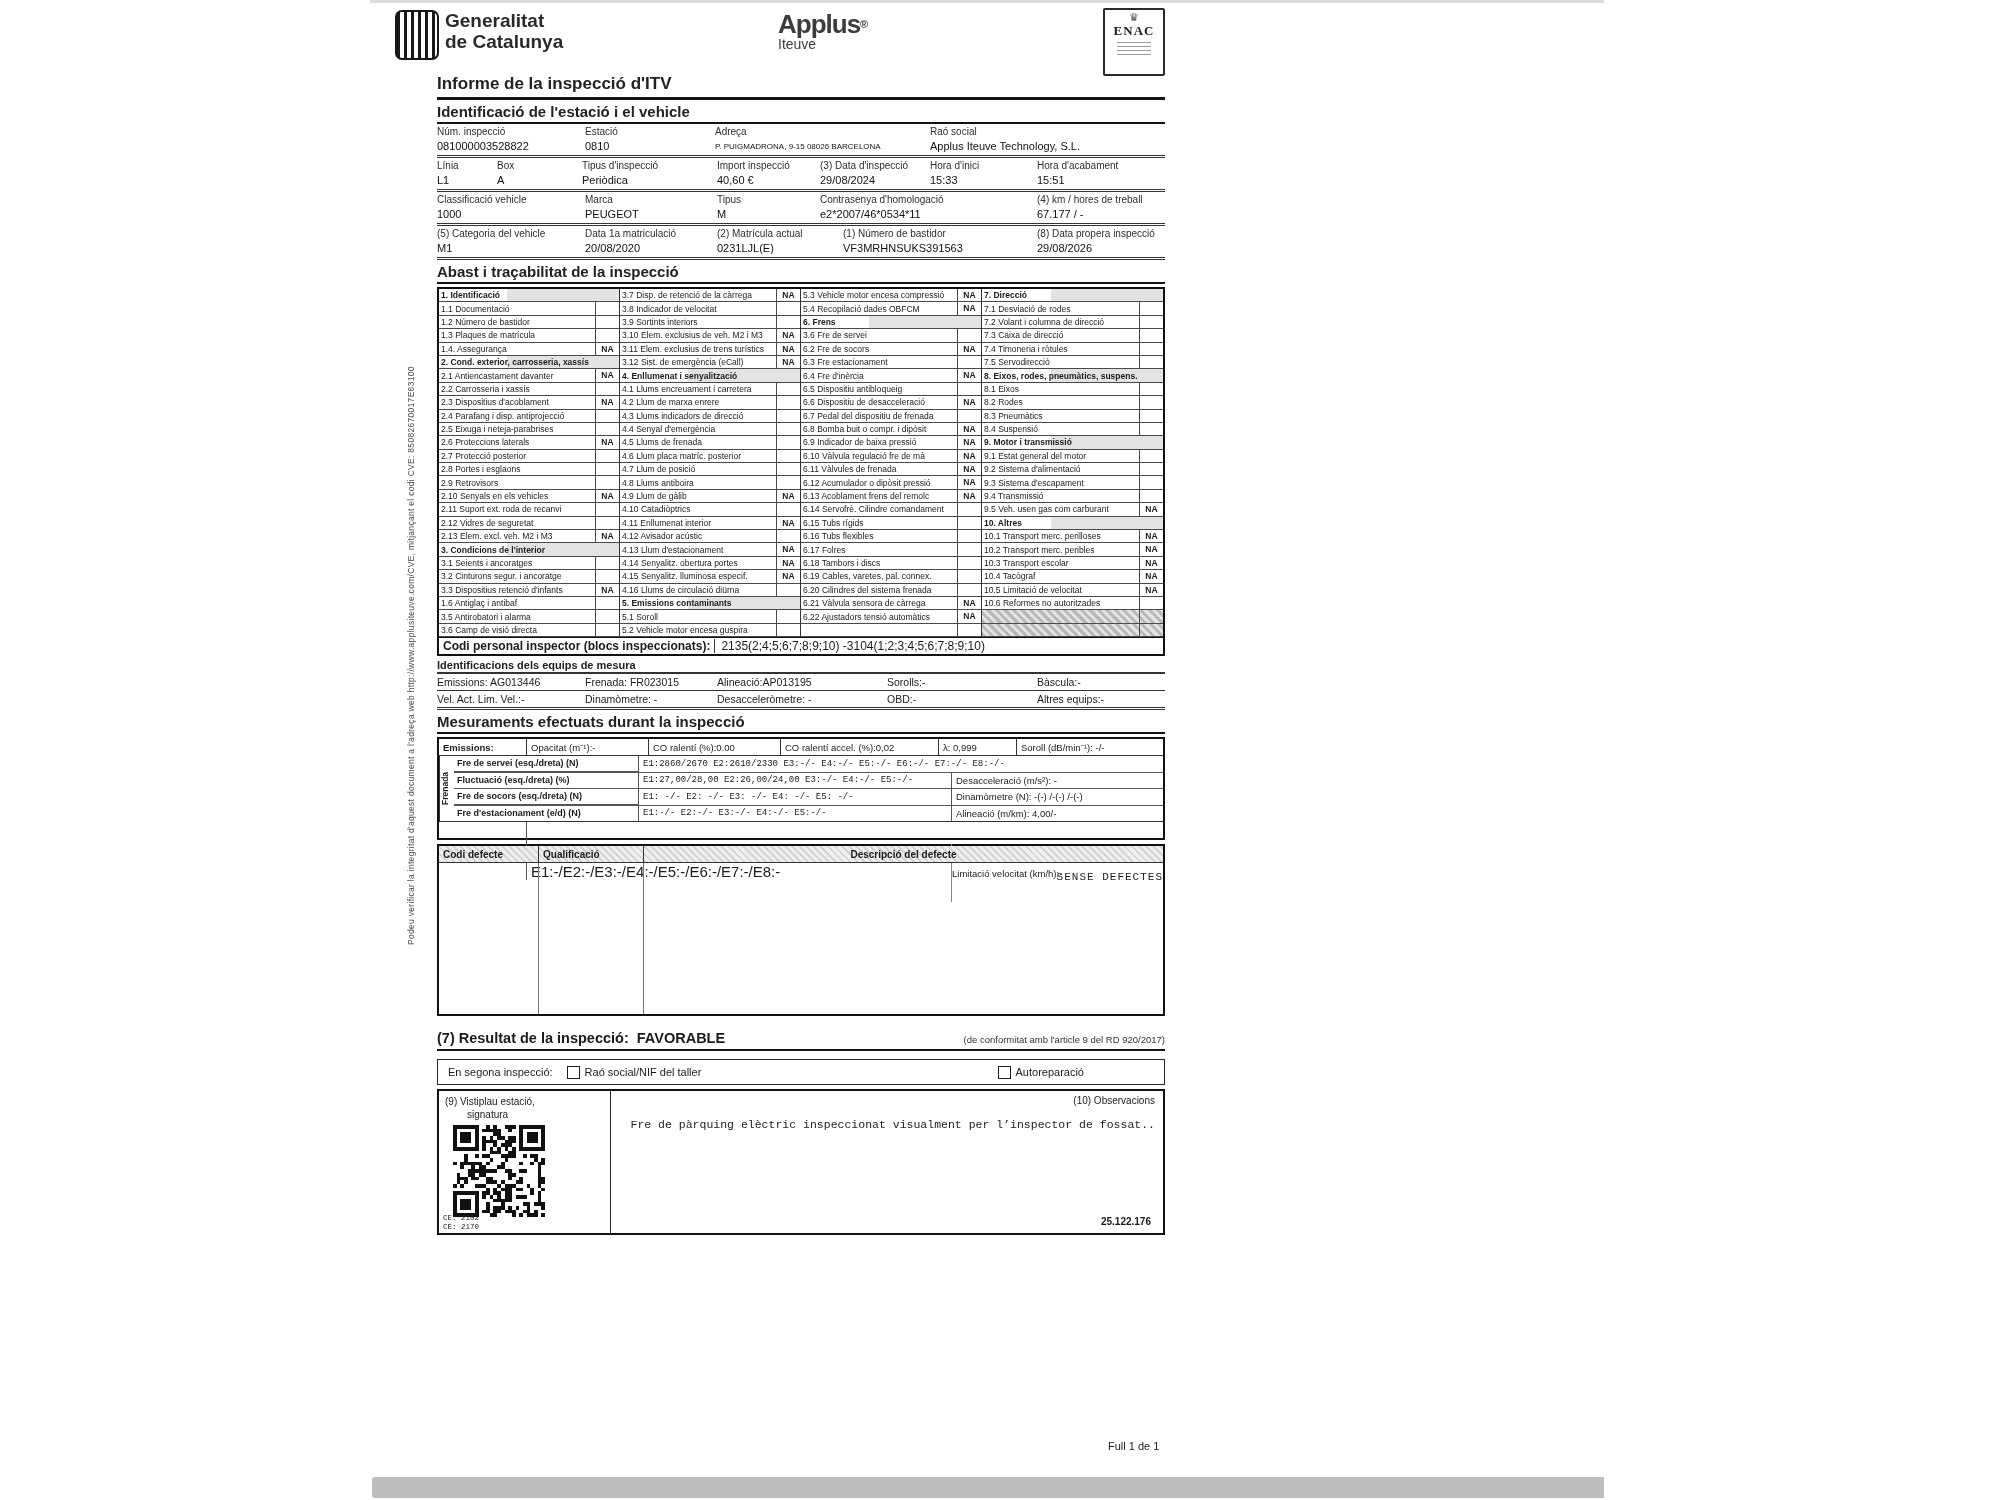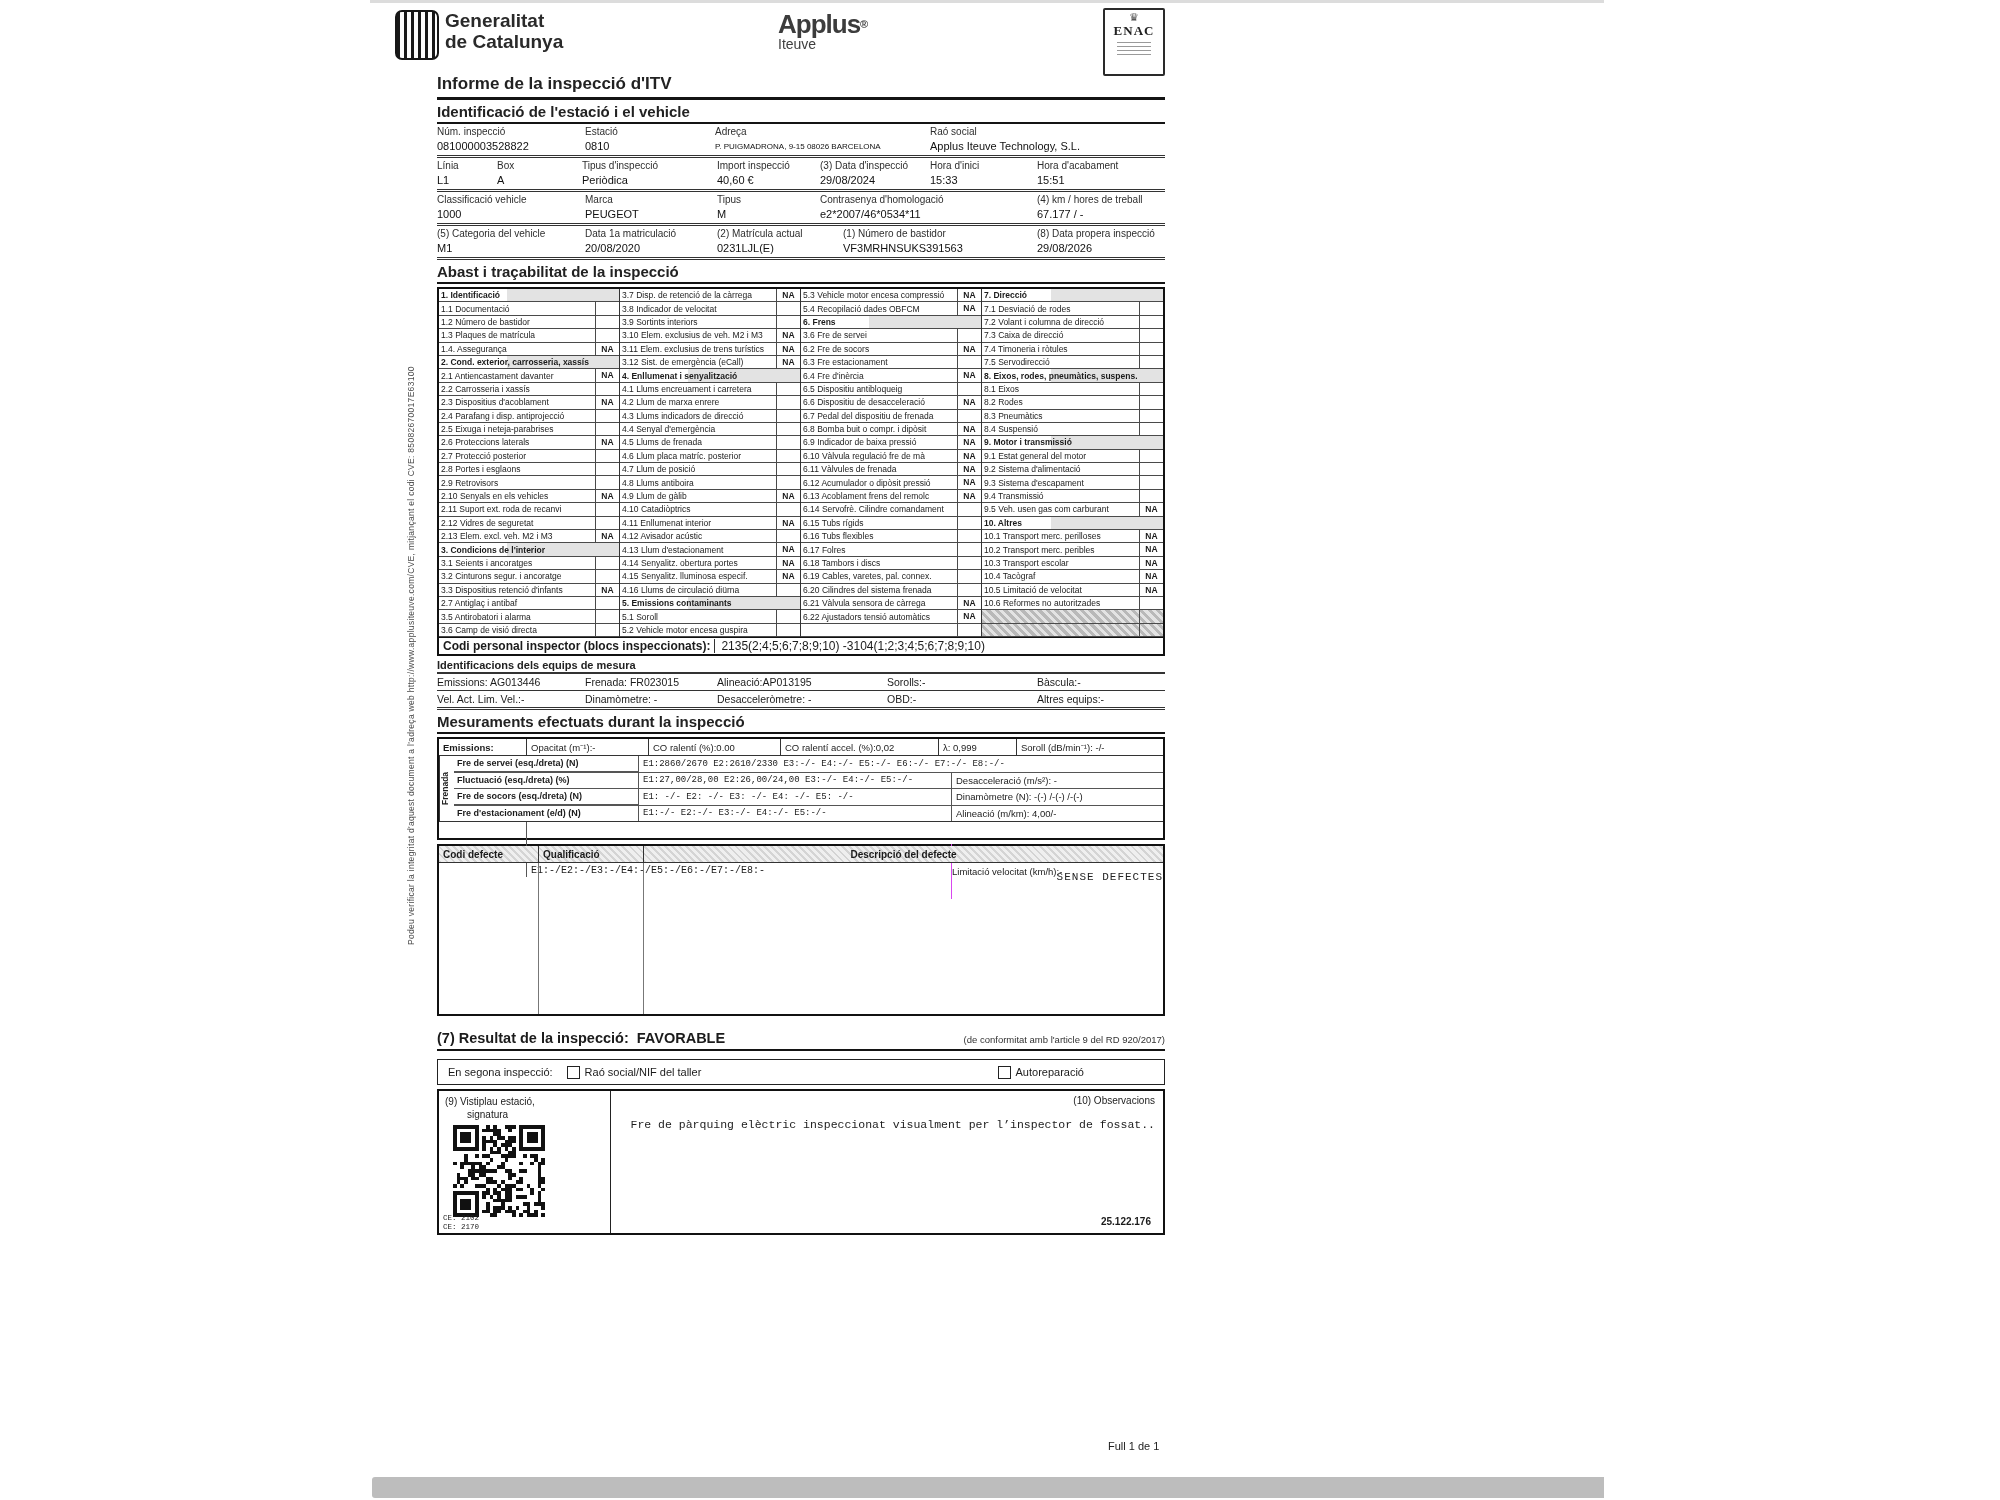--- a/index.html
+++ b/index.html
@@ -77,21 +77,21 @@
   .fren-label{writing-mode:vertical-rl;transform:rotate(180deg);text-align:center;font-weight:bold;font-size:8.5px;
     border-right:1px solid #333;color:#222;}
   .mes-row{display:grid;grid-template-columns:185px 1fr 212px;border-bottom:1px solid #555;height:15.5px;align-items:center;}
   .mes-row:last-child{border-bottom:none;}
   .mes-row .ml{border-right:1px solid #555;padding:0 3px;font-weight:bold;font-size:9px;white-space:nowrap;overflow:hidden;height:100%;display:flex;align-items:center;border-bottom:inherit;}
   .mes-row .mv{padding:0 4px;font-family:"Liberation Mono",monospace;font-size:9px;white-space:nowrap;overflow:hidden;}
   .mes-row .mr{border-left:1px solid #555;padding:0 4px;font-size:9.5px;white-space:nowrap;height:100%;display:flex;align-items:center;}
   .mes-row.span .mv{grid-column:2/4;}
   .mes-bot{display:grid;grid-template-columns:88px 1fr 212px;border-top:1.5px solid #333;height:16px;align-items:center;}
   .mes-bot .ml{font-weight:bold;padding:0 4px;border-right:1px solid #555;height:100%;display:flex;align-items:center;}
-  .mes-bot .mv{font-family:Liberation Mono, monospace;font-size:10px;padding:0 4px;margin-top:41px;}
+  .mes-bot .mv{font-family:Liberation Sans, sans-serif;font-size:15px;padding:0 4px;margin-top:41px;}
   .mes-bot .mr{border-left:1px solid #d946ef;padding:0 0;height:100%;display:flex;align-items:center;margin-top:44px;}
 
   
   .def-table{border:2px solid #111;margin-top:4px;height:168px;display:flex;flex-direction:column;}
   .def-head{display:grid;grid-template-columns:100px 105px 1fr;height:16px;font-size:10px;font-weight:bold;
     background:repeating-linear-gradient(45deg,#d4d4d4 0 2px,#efefef 2px 5px);}
   .def-head>span{border-right:1px solid #333;display:flex;align-items:center;padding:0 4px;}
   .def-head>span:last-child{border-right:none;justify-content:center;}
   .def-body{flex:1;display:grid;grid-template-columns:100px 105px 1fr;border-top:1.5px solid #333;}
   .def-body>div{border-right:1px solid #777;}
@@ -333,21 +333,21 @@
           </div>
           <div class="cl-row">
             <span class="cl-t">3.2 Cinturons segur. i ancoratge</span>
             <span class="cl-na"></span>
           </div>
           <div class="cl-row">
             <span class="cl-t">3.3 Dispositius retenció d'infants</span>
             <span class="cl-na">NA</span>
           </div>
           <div class="cl-row">
-            <span class="cl-t">2.7 Antiglaç i antibaf</span>
+            <span class="cl-t">1.6 Antiglaç i antibaf</span>
             <span class="cl-na"></span>
           </div>
           <div class="cl-row">
             <span class="cl-t">3.5 Antirobatori i alarma</span>
             <span class="cl-na"></span>
           </div>
           <div class="cl-row">
             <span class="cl-t">3.6 Camp de visió directa</span>
             <span class="cl-na"></span>
           </div>

